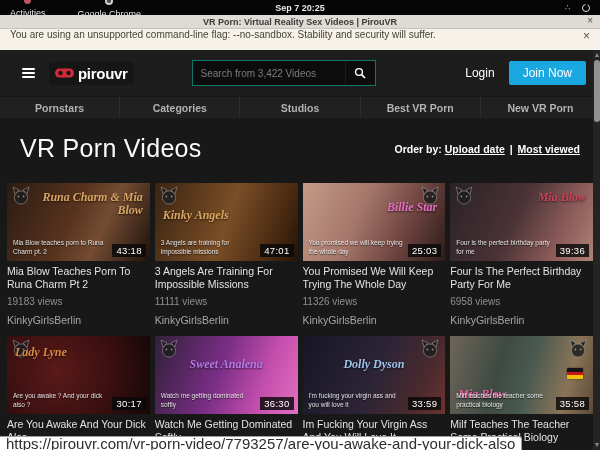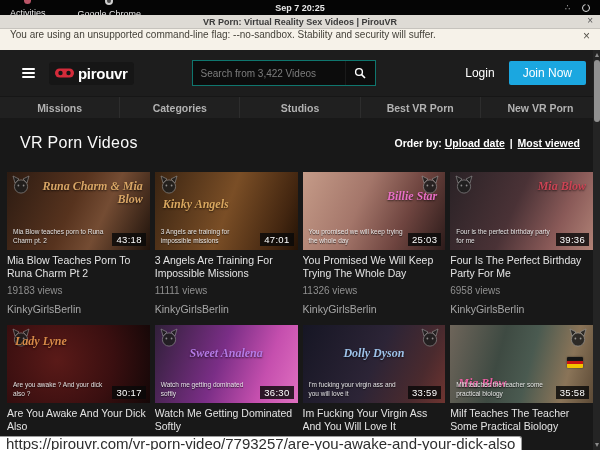--- a/index.html
+++ b/index.html
@@ -47,21 +47,21 @@
   .search-btn { width:30px; display:flex; align-items:center; justify-content:center; border-left:1px solid #1a1a1a; cursor:pointer; }
   .login { margin-left:auto; color:#fff; font-size:12px; cursor:pointer; }
   .join { margin-left:14px; color:#fff; font-size:12px; padding:5px 14px; border-radius:2px; cursor:pointer; }
 
   .navbar { height:22px; background:#202020; border-top:1px solid #161616; display:flex; }
   .nav-item { flex:1; display:flex; align-items:center; justify-content:center; font-size:10.5px; font-weight:bold;
               color:#b2b2b2; border-left:1px solid #2d2d2d; cursor:pointer; }
   .nav-item:first-child { border-left:none; }
 
   .pagehead { display:flex; align-items:center; justify-content:space-between; padding:16px 20px 10px 20px; }
-  .pagehead h1 { font-size:16px; font-weight:400; color:#fafafa; letter-spacing:0.3px; }
+  .pagehead h1 { font-size:25px; font-weight:400; color:#fafafa; letter-spacing:0.3px; }
   .orderby { font-size:10.5px; color:#fff; font-weight:bold; }
   .orderby a { color:#fff; text-decoration:underline; cursor:pointer; }
   .orderby .sep { margin:0 2px; }
 
   .grid { display:grid; grid-template-columns:repeat(4,1fr); column-gap:5px; row-gap:10px; padding:0 7px; margin-top:10px; }
   .card { width:100%; }
   .thumb { display:block; position:relative; height:78px; overflow:hidden; cursor:pointer; background:#222; }
   .overlay-name { position:absolute; font-family:Liberation Serif, serif; font-style:italic; font-weight:bold;
                   font-size:12px; line-height:1.1; text-shadow:0 1px 2px rgba(0,0,0,.65); max-width:85%; }
   .name-tr { top:8px; right:7px; text-align:right; }
@@ -148,21 +148,21 @@
             <circle cx="5" cy="5" r="3.4" fill="none" stroke="#ffffff" stroke-width="1.4"></circle>
             <line x1="7.6" y1="7.6" x2="11" y2="11" stroke="#ffffff" stroke-width="1.6"></line>
           </svg>
         </div>
       </div>
       <span class="login">Login</span>
       <span class="join" id="join-btn" style="background: rgb(27, 167, 224);">Join Now</span>
     </div>
 
     <div class="navbar" id="navbar">
-  <div class="nav-item">Missions</div>
+  <div class="nav-item">Pornstars</div>
 
   <div class="nav-item">Categories</div>
 
   <div class="nav-item">Studios</div>
 
   <div class="nav-item">Best VR Porn</div>
 
   <div class="nav-item">New VR Porn</div>
 </div>
 

